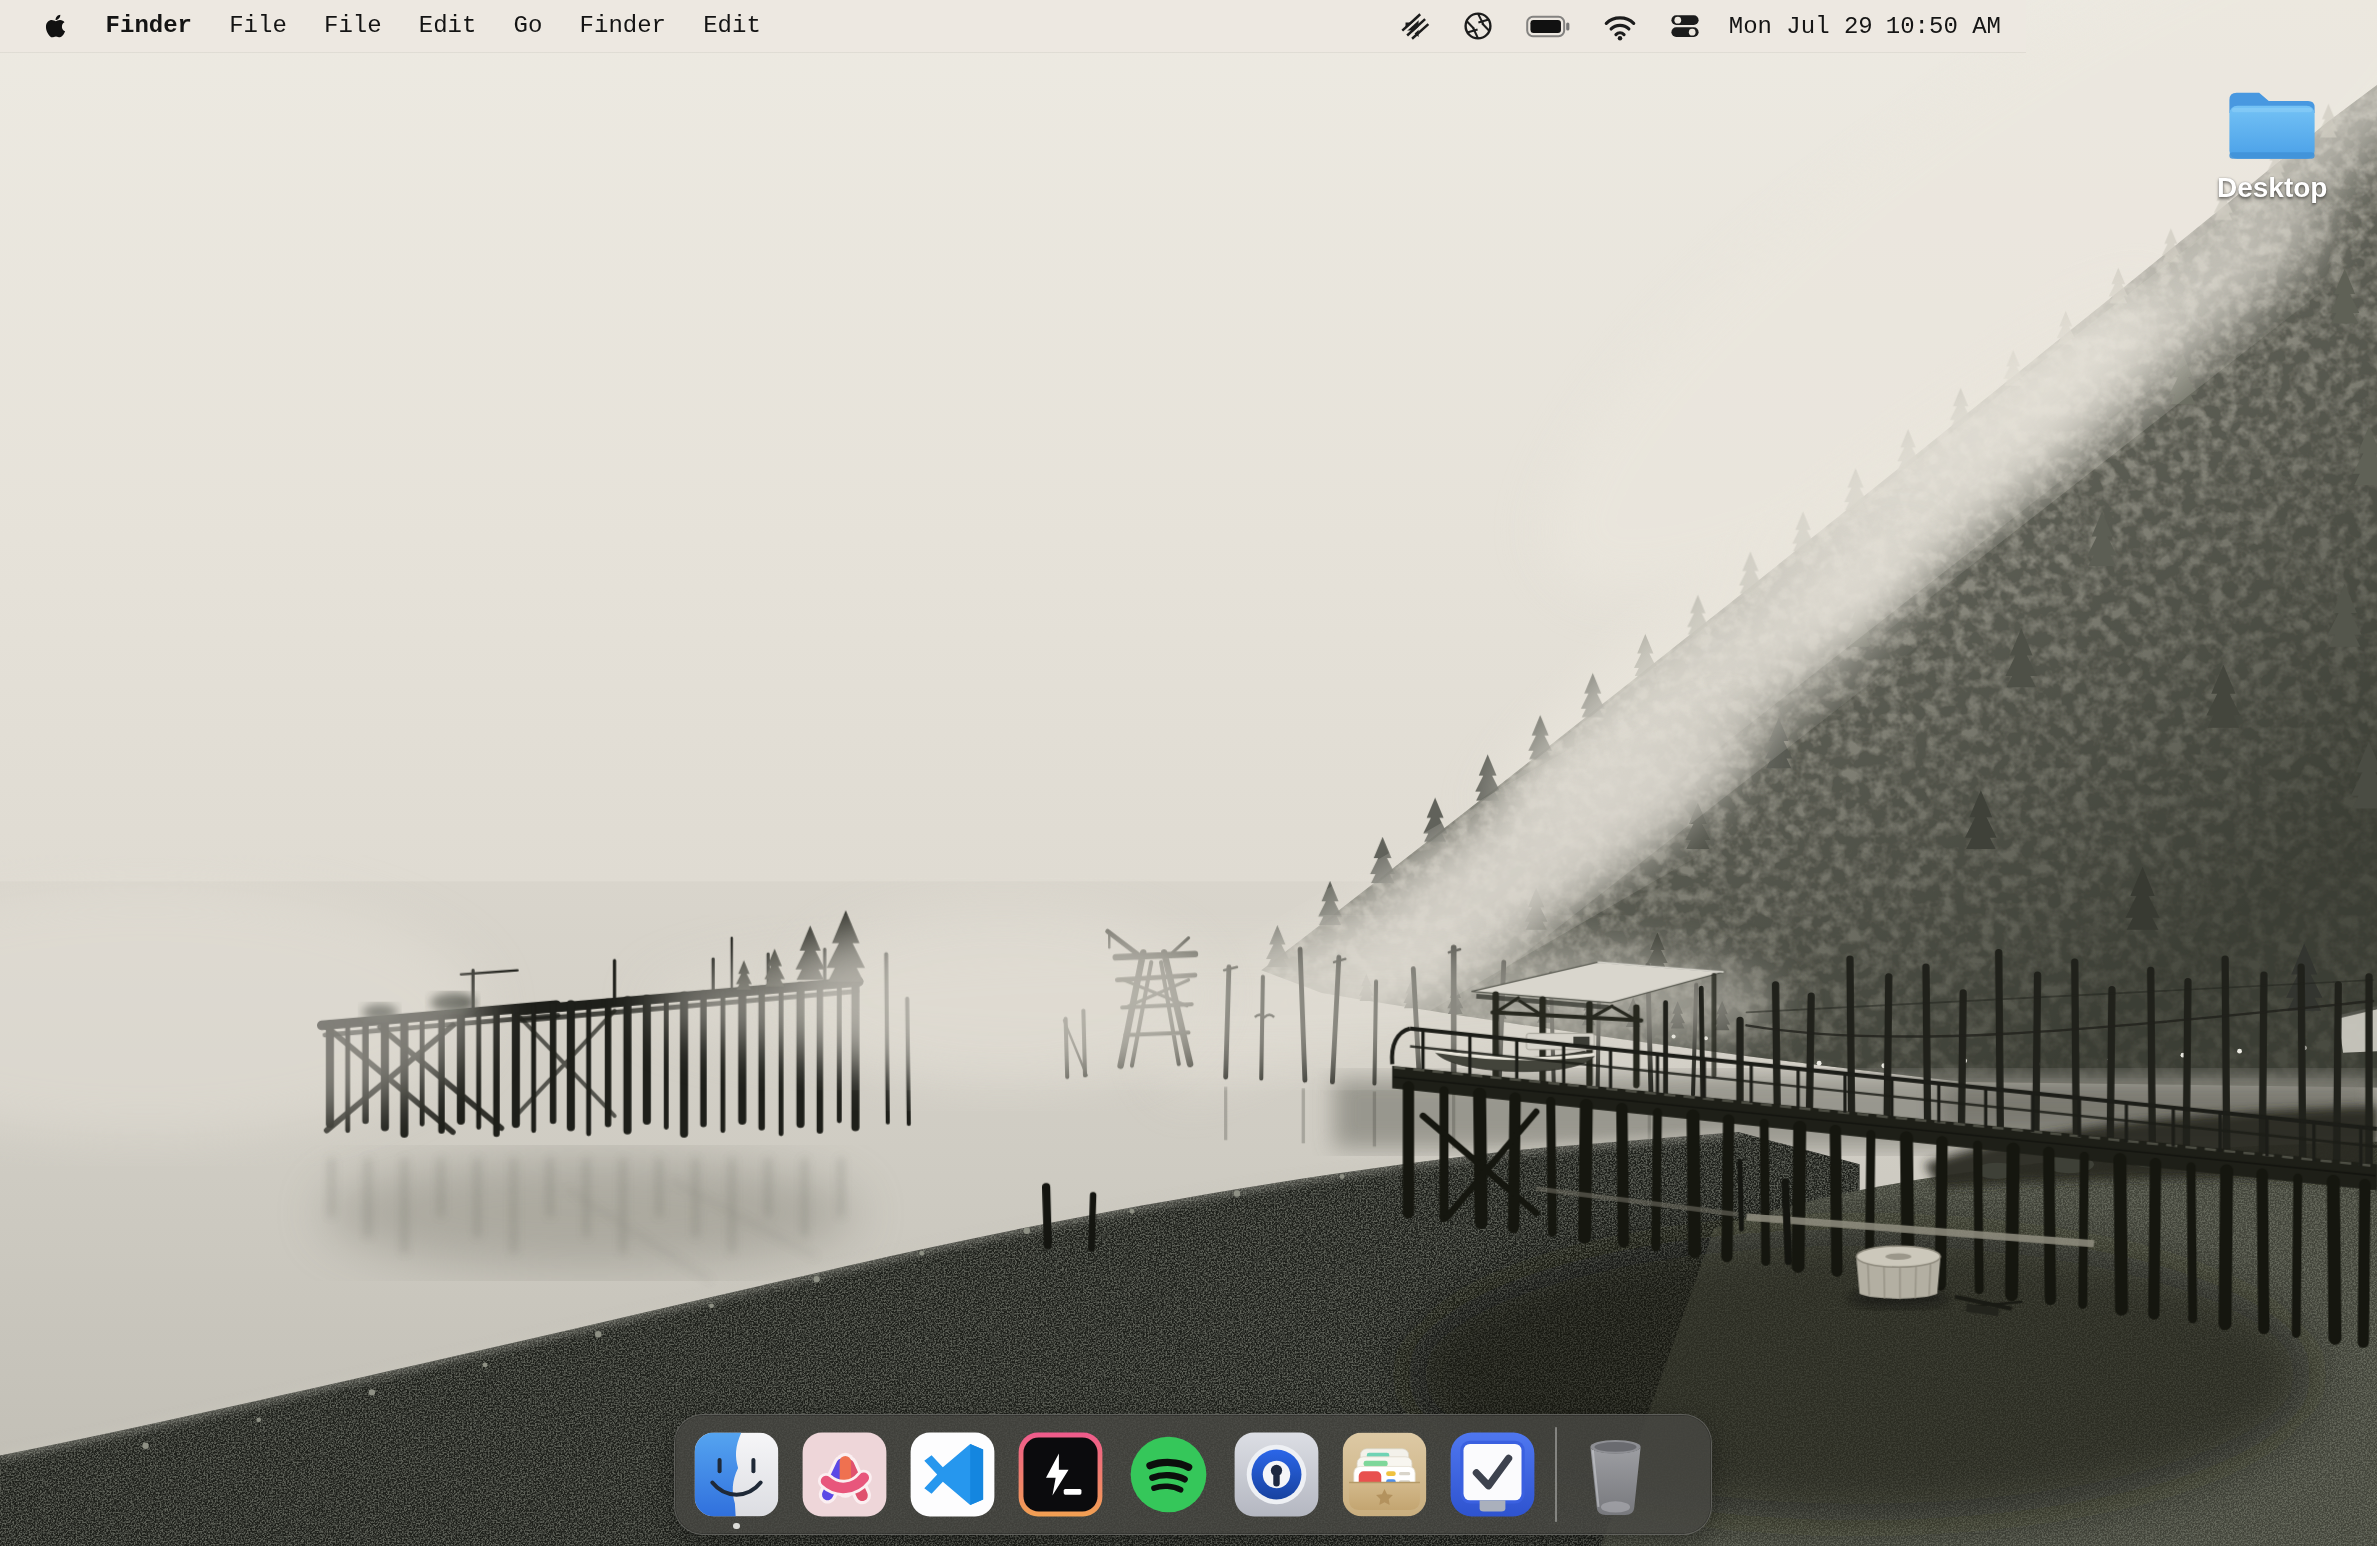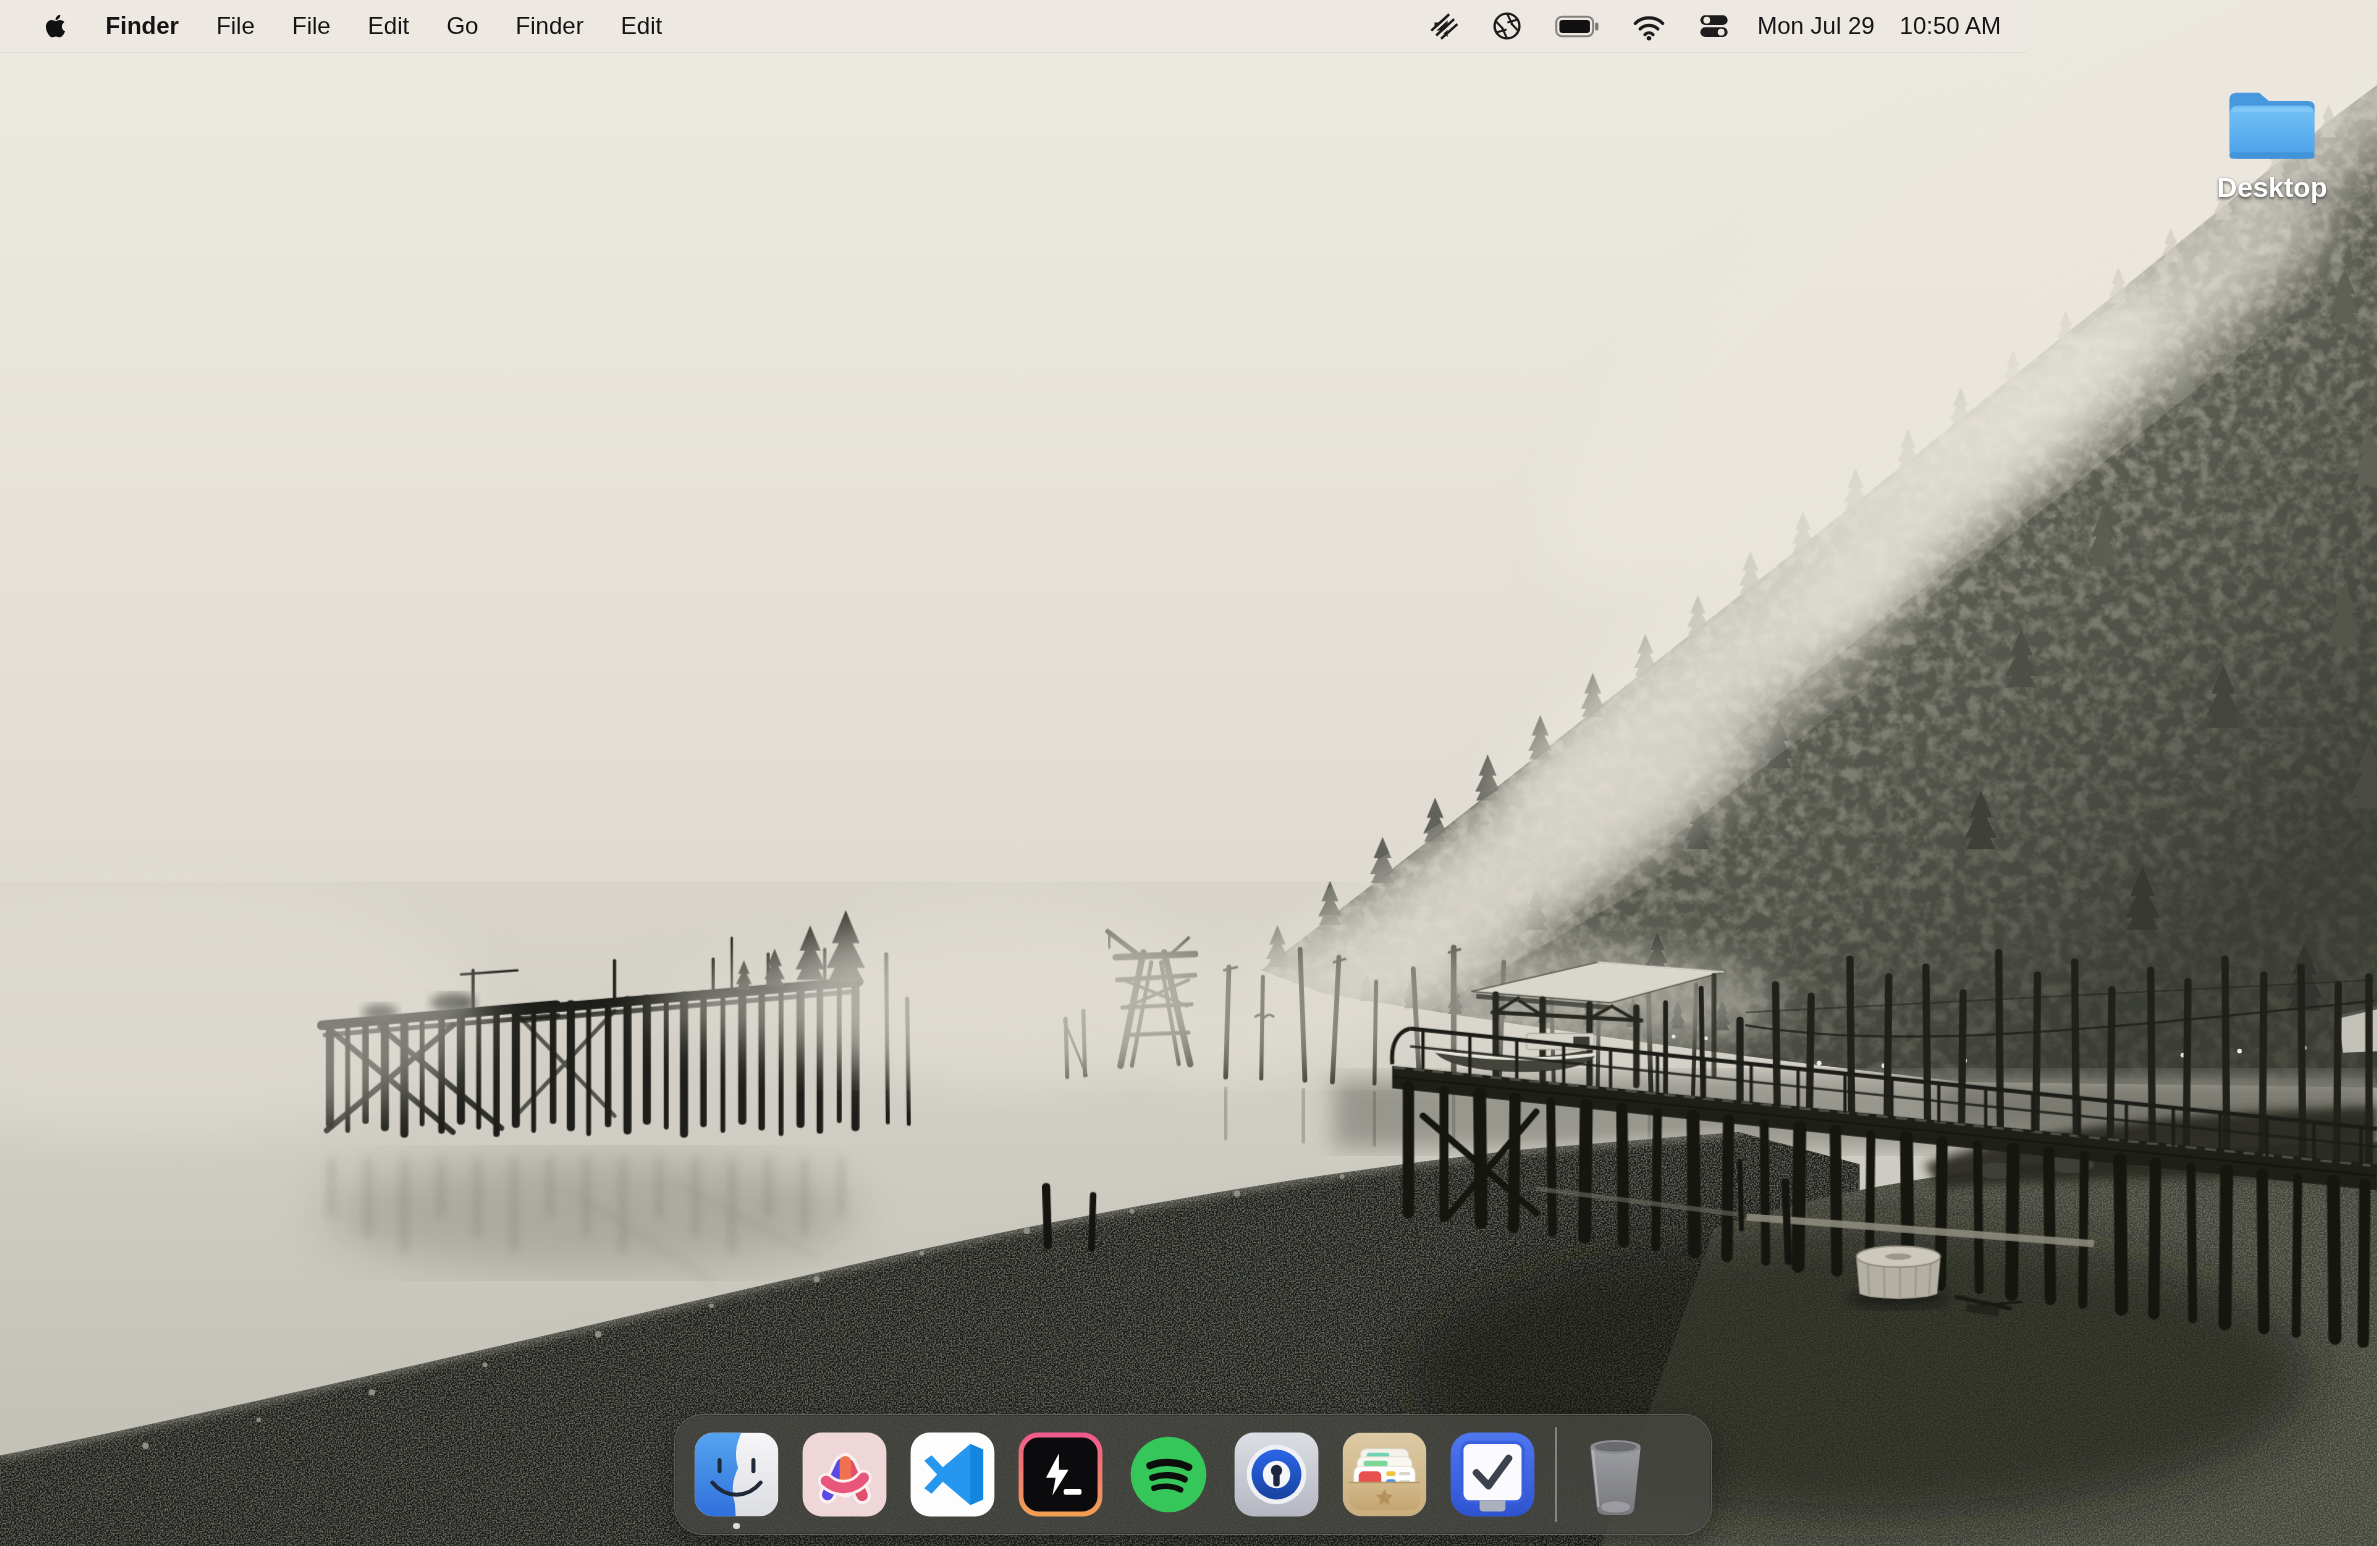--- a/index.html
+++ b/index.html
@@ -3,28 +3,28 @@
 <meta charset="utf-8">
 <style>
   html,body{margin:0;padding:0;background:#ddd9d0;}
   .stage{position:relative;width:2377px;height:1546px;overflow:hidden;font-family:"Liberation Sans",sans-serif;}
   .wallpaper{position:absolute;inset:0;}
   .wallpaper svg{display:block;width:2377px;height:1546px;}
 
   
   .menubar{position:absolute;top:0;left:0;width:2026px;height:52px;
     background:rgba(237,232,224,.95);display:flex;align-items:center;justify-content:space-between;
-    box-shadow:0 0.8px 0 rgba(0,0,0,.07);z-index:30;}
+    box-shadow:0 0.8px 0 rgba(0,0,0,.07);z-index:30;font-family:Liberation Mono, monospace;}
   .menus{display:flex;align-items:center;padding-left:24px;}
   .menu-apple{padding:0 21px;display:flex;align-items:center;}
   .menu-item{padding:0 18.6px;font-size:24px;color:#141414;line-height:52px;white-space:nowrap;}
   .menu-item.bold{font-weight:700;}
   .status{display:flex;align-items:center;padding-right:25px;}
   .status-icon{padding:0 16px;display:flex;align-items:center;}
-  .clock{font-size:24px;color:#151515;display:flex;gap:25px;margin-left:11.3px;white-space:nowrap;}
+  .clock{font-size:24px;color:#151515;display:flex;gap:13px;margin-left:11.3px;white-space:nowrap;}
 
   
   .desktop-folder{position:absolute;left:2217px;top:84px;width:110px;text-align:center;z-index:20;cursor:default;}
   .desktop-folder .label{margin-top:3.2px;font-size:28px;font-weight:700;color:#fff;
     text-shadow:0 1.6px 3.2px rgba(0,0,0,.5),0 0 1.6px rgba(0,0,0,.35);}
 
   
   .dock{position:absolute;left:674px;top:1414px;width:1038px;height:121px;border-radius:29px;
     background:rgba(70,70,66,.85);border:0.8px solid rgba(255,255,255,.14);
     box-shadow:0 8px 24px rgba(0,0,0,.35), inset 0 0 0 0.8px rgba(0,0,0,.25);

